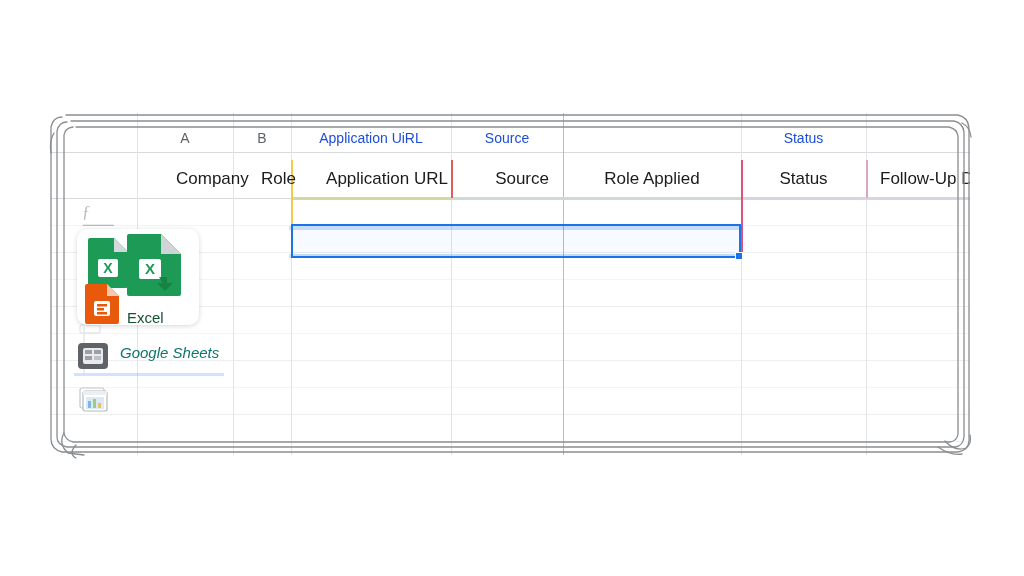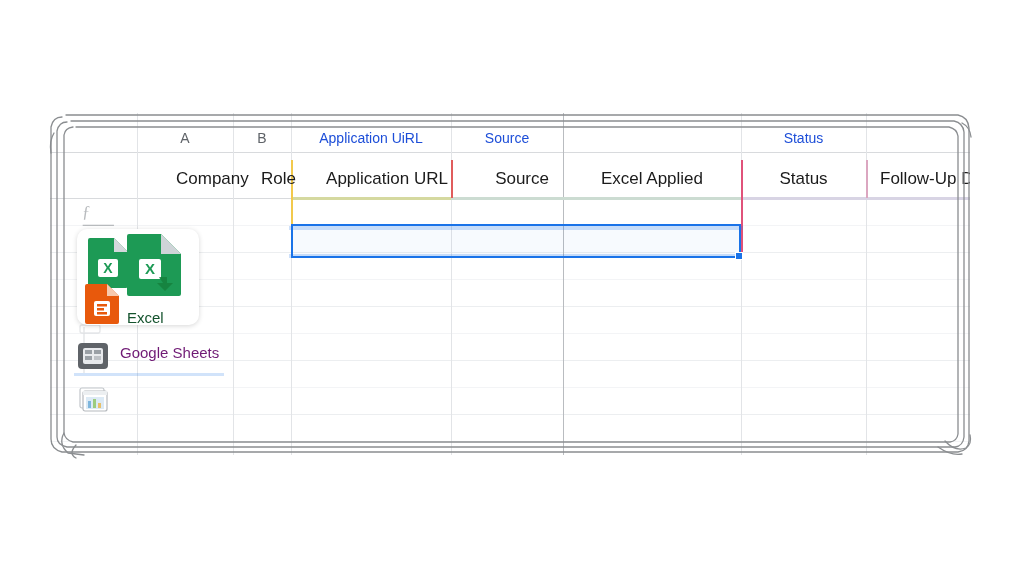--- a/index.html
+++ b/index.html
@@ -183,22 +183,23 @@
     left: 0;
     top: 0;
     width: 34px;
     height: 30px;
   }
   #gsheets-label {
     position: absolute;
     left: 44px;
     top: 3px;
     font-size: 15px;
-    color: #701a75;
+    color: #0f766e;
     white-space: nowrap;
+    font-style: italic;
   }
   #gsheets-underline {
     position: absolute;
     left: -2px;
     top: 32px;
     width: 150px;
     height: 3px;
     background: rgba(26,115,232,0.20);
   }
 
@@ -267,21 +268,21 @@
         <div class="colletter ghost" style="left: 241px; width: 160px;">Application UiRL</div>
         <div class="colletter ghost" style="left: 401px; width: 112px;">Source</div>
         <div class="colletter ghost" style="left: 691px; width: 125px;">Status</div>
       </div>
 
     <div class="header-row" id="header-row">
         <div class="hcell" style="left: 87px; width: 96px; text-align: center; box-sizing: border-box; padding-left: 39px;">Company</div>
         <div class="hcell" style="left: 183px; width: 58px; text-align: center; box-sizing: border-box; padding-left: 28px;">Role</div>
         <div class="hcell" style="left: 241px; width: 160px; text-align: center; padding-left: 32px; box-sizing: border-box;">Application URL</div>
         <div class="hcell" style="left: 401px; width: 112px; text-align: right; padding-right: 14px; box-sizing: border-box;">Source</div>
-        <div class="hcell" style="left: 513px; width: 178px; text-align: center; box-sizing: border-box;">Excel Applied</div>
+        <div class="hcell" style="left: 513px; width: 178px; text-align: center; box-sizing: border-box;">Role Applied</div>
         <div class="hcell" style="left: 691px; width: 125px; text-align: center; box-sizing: border-box;">Status</div>
         <div class="hcell" style="left: 816px; width: 104px; text-align: left; padding-left: 14px; box-sizing: border-box;">Follow-Up Date</div>
       </div>
 
     <div id="selection-halo-top" style="left: 239px; top: 113px; width: 454px;"></div>
     <div id="selection-halo-bottom" style="left: 239px; top: 141px; width: 454px;"></div>
     <div id="selection-range" style="left: 241px; top: 111px; width: 450px; height: 34px; border-color: rgb(26, 115, 232);"></div>
 
     <div id="doodle-layer">
         <span class="doodle" style="left: 32px; top: 90px;">ƒ</span>

